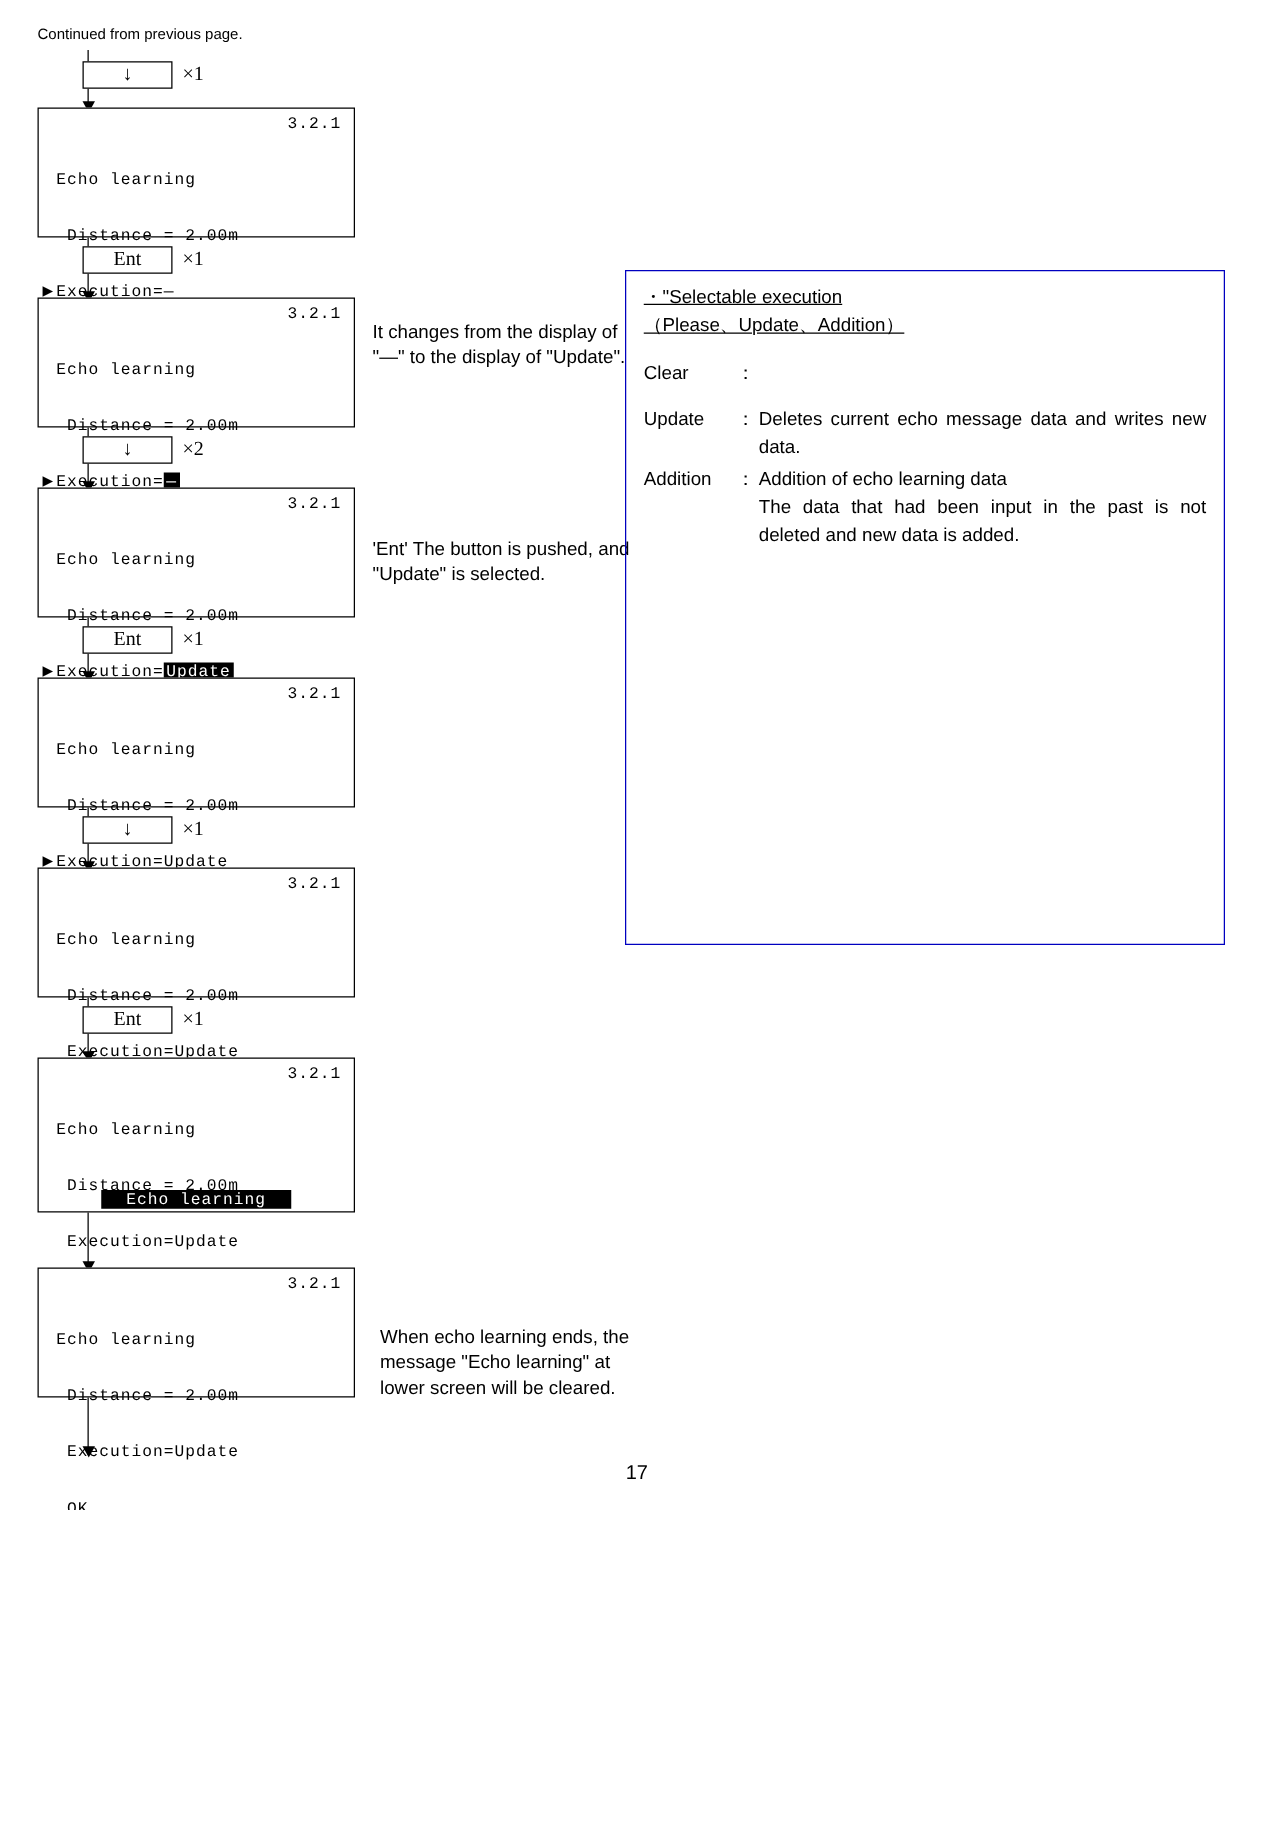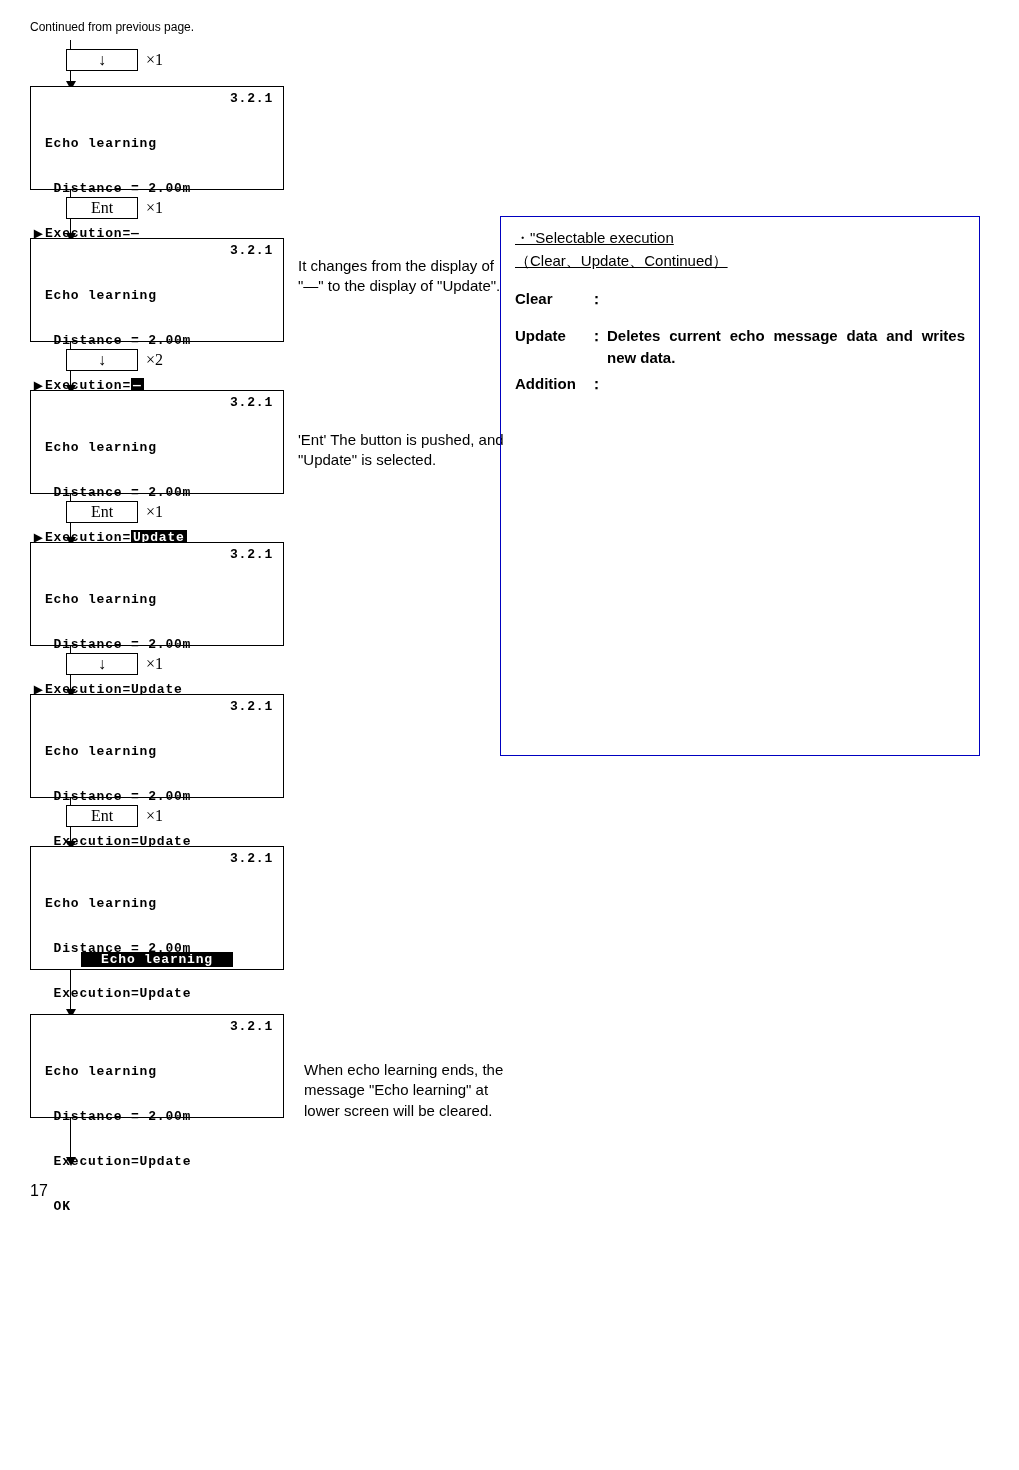--- a/index.html
+++ b/index.html
@@ -44,21 +44,20 @@
     padding: 4px 6px 2px 6px;
     font-family: "Courier New", monospace;
     font-size: 13px;
     letter-spacing: 0.8px;
     line-height: 15px;
     white-space: pre;
     position: relative;
     background: #fff;
     z-index: 2;
     box-sizing: content-box;
-    font-weight: bold;
   }
   .lcd-tall {
     height: 116px;
   }
   .lcd .ver {
     position: absolute;
     top: 4px;
     right: 10px;
   }
   .cursor-pointer::before {
@@ -129,28 +128,28 @@
     border: 1.5px solid #0000c0;
     padding: 10px 14px 10px 14px;
     font-size: 15px;
     line-height: 1.5;
     box-sizing: border-box;
   }
   .side-box u { text-decoration: underline; }
   .def-row {
     display: flex;
     margin-top: 8px;
-    font-weight: bold;
   }
   .def-term { width: 74px; flex-shrink: 0; }
   .def-sep { width: 18px; flex-shrink: 0; }
   .def-desc { flex: 1; text-align: justify; }
   .page-num {
+    text-align: center;
     font-size: 16px;
-    margin-top: 20px;
+    margin-top: 8px;
   }
   .wrap {
     position: relative;
   }
 </style>
 </head>
 <body>
 
 <div class="wrap">
   <div class="continued">Continued from previous page.</div>
@@ -281,31 +280,33 @@
   </div>
 
   <div class="annot" style="top:410px; left:268px;">'Ent' The button is pushed, and "Update" is selected.</div>
   <div class="annot" style="top:236px; left:268px;">It changes from the display of "―" to the display of "Update".</div>
   <div class="annot" style="top:1040px; left:274px;">When echo learning ends, the message "Echo learning" at lower screen will be cleared.</div>
   <div class="annot" style="top:1222px; left:274px; white-space:pre-line;">Setting of the echo learning was completed.
 Please return to the measurement screen.</div>
 
   <div class="side-box" style="top:196px; left:470px; width:480px; height:540px;">
     <div><u>・"Selectable execution</u></div>
-    <div><u>（Clear、Update、Continued）</u></div>
+    <div><u>（Please、Update、Addition）</u></div>
     <div class="def-row" style="margin-top:16px">
       <div class="def-term">Clear</div>
       <div class="def-sep">：</div>
     </div>
     <div class="def-row" style="margin-top:14px">
       <div class="def-term">Update</div>
       <div class="def-sep">：</div>
       <div class="def-desc">Deletes current echo message data and writes new data.</div>
     </div>
     <div class="def-row" style="margin-top:3px">
       <div class="def-term">Addition</div>
       <div class="def-sep">：</div>
+      <div class="def-desc" style="white-space:pre-line">Addition of echo learning data
+The data that had been input in the past is not deleted and new data is added.</div>
     </div>
   </div>
 
 </div>
 
 <div class="page-num">17</div>
 
 </body></html>

